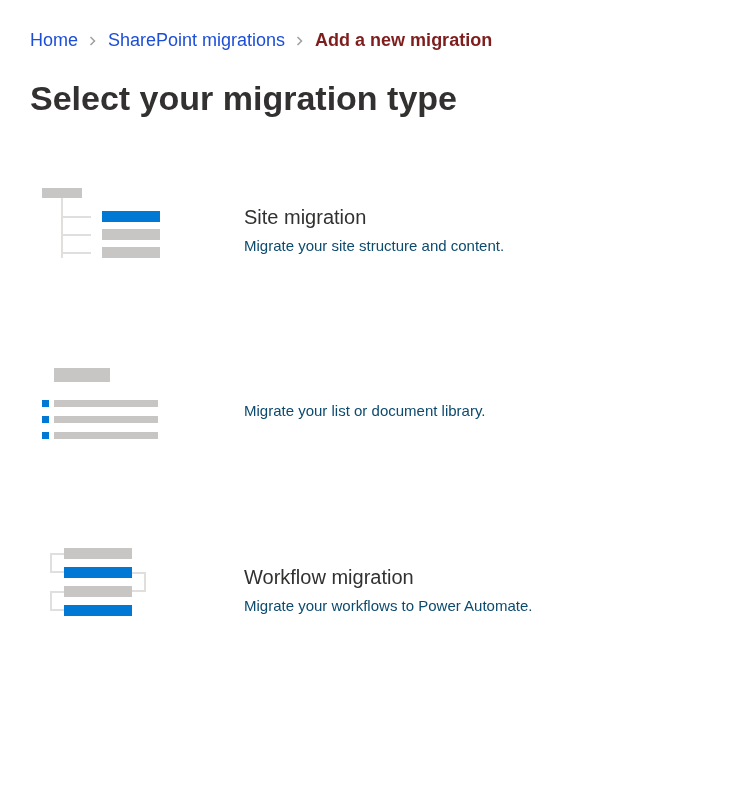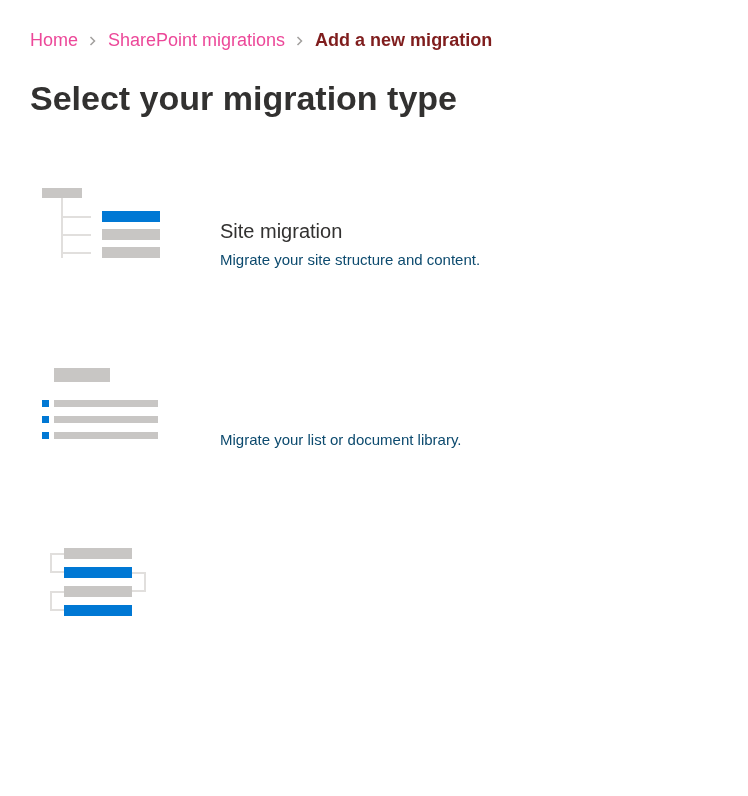--- a/index.html
+++ b/index.html
@@ -15,41 +15,41 @@
       width: 748px;
     }
     .breadcrumb {
       display: flex;
       align-items: center;
       font-size: 18px;
       margin-bottom: 28px;
       gap: 10px;
     }
     .breadcrumb-link {
-      color: #ec4899;
+      color: #1d4ed8;
       cursor: pointer;
     }
     .breadcrumb-current {
       color: #7f1d1d;
       font-weight: 600;
     }
     .breadcrumb-sep {
       color: #a19f9d;
       font-size: 14px;
     }
     .page-title {
       font-size: 34px;
       font-weight: 600;
       color: #323130;
       margin-bottom: 70px;
     }
     .option {
       display: flex;
-      align-items: flex-end;
-      gap: 56px;
+      align-items: center;
+      gap: 80px;
       margin-bottom: 100px;
       cursor: pointer;
       padding-left: 12px;
     }
     .option:last-child {
       margin-bottom: 0;
     }
     .option-icon {
       width: 122px;
       height: 80px;
@@ -314,13 +314,17 @@
 <div class="option">
   <div class="option-icon icon-workflow">
     <div class="bar1"></div>
     <div class="bar2"></div>
     <div class="bar3"></div>
     <div class="bar4"></div>
     <div class="conn-left1"></div>
     <div class="conn-right"></div>
     <div class="conn-left2"></div>
   </div>
+  <div class="option-text">
+    <div class="option-title">Workflow migration</div>
+    <div class="option-desc">Migrate your workflows to Power Automate.</div>
+  </div>
 </div>
 
 </body></html>

